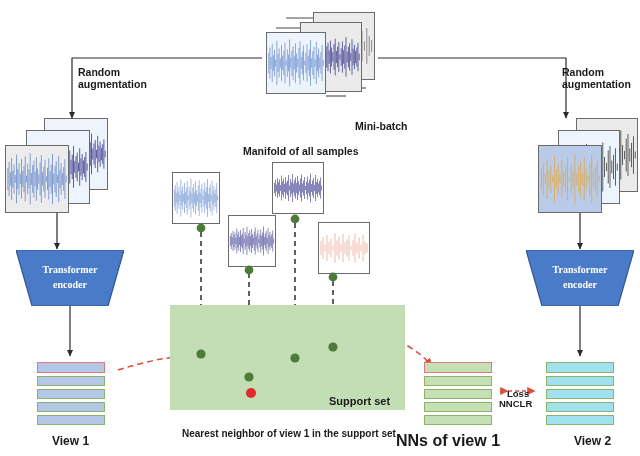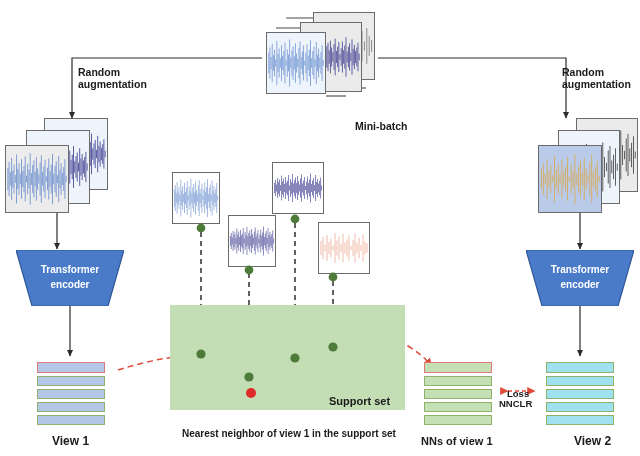--- a/index.html
+++ b/index.html
@@ -6,21 +6,21 @@
   body{width:640px;height:456px;position:relative;overflow:hidden;
        font-family:"Liberation Sans", sans-serif;color:#111;}
   #stage{position:absolute;inset:0;width:640px;height:456px;}
   .lbl{position:absolute;font-weight:bold;font-size:10px;line-height:12px;color:#1a1a1a;white-space:pre;}
   svg.layer{position:absolute;left:0;top:0;width:640px;height:456px;overflow:visible;}
   .card{position:absolute;border:1.4px solid #6b6b6b;background:#ffffff;box-sizing:border-box;}
   .card.tint{background:#eef4fb;}
   .card.grey{background:#ebebeb;}
   .card.blue{background:#b9cbe8;}
   .bar{position:absolute;box-sizing:border-box;}
-  .trap{position:absolute;}
+  .trap{position:absolute;font-family:Liberation Serif, serif;}
   .trap .ttext{position:absolute;left:0;right:0;text-align:center;color:#fff;
                 font-weight:bold;font-size:10px;line-height:12px;}
 </style>
 </head>
 <body>
 
 <div id="stage">
 
   <svg class="layer" viewBox="0 0 640 456">
     <defs>
@@ -398,20 +398,21 @@
       <polygon points="0,0 108,0 92,56 16,56" fill="#4a7bc8" stroke="#2f5796" stroke-width="1.2"></polygon>
     </svg>
     <div class="ttext" style="top:14px;">Transformer</div>
     <div class="ttext" style="top:29px;">encoder</div>
   </div>
 
   <div style="position:absolute;left:170px;top:305px;width:235px;height:105px;background:#c3ddb4;"></div>
   <div class="lbl" style="left:329px;top:395px;font-size:11px;">Support set</div>
   <div class="lbl" style="left:166px;top:428px;font-size:10px;padding-left:16px;">Nearest neighbor of view 1 in the support set</div>
 
+  <div class="lbl" style="left:243px;top:145px;font-size:10.5px;">Manifold of all samples</div>
 
   <div class="card" style="left:172px;top:172px;width:48px;height:52px;">
     <svg width="100%" height="100%" viewBox="0 0 100 100" preserveAspectRatio="none">
         <use href="#wv-blue"></use>
       </svg>
   </div>
   <div class="card" style="left:228px;top:215px;width:48px;height:52px;">
     <svg width="100%" height="100%" viewBox="0 0 100 100" preserveAspectRatio="none">
         <use href="#wv-navy"></use>
       </svg>
@@ -450,21 +451,21 @@
   </div>
   <div class="lbl" style="left:52px;top:435px;font-size:12px;">View 1</div>
 
   <div style="position:absolute;left:424px;top:362px;width:68px;height:66px;">
     <div class="bar" style="left:0;top:0;width:68px;height:11px;background:#c5e0b4;border:1.6px solid #e07a7a;"></div>
     <div class="bar" style="left:0;top:14px;width:68px;height:10px;background:#c5e0b4;border:1px solid #8db36a;"></div>
     <div class="bar" style="left:0;top:27px;width:68px;height:10px;background:#c5e0b4;border:1px solid #8db36a;"></div>
     <div class="bar" style="left:0;top:40px;width:68px;height:10px;background:#c5e0b4;border:1px solid #8db36a;"></div>
     <div class="bar" style="left:0;top:53px;width:68px;height:10px;background:#c5e0b4;border:1px solid #8db36a;"></div>
   </div>
-  <div class="lbl" style="left:421px;top:435px;font-size:11px;text-align:right;">NNs of view 1</div>
+  <div class="lbl" style="left:396px;top:435px;font-size:16px;text-align:right;">NNs of view 1</div>
 
   <div style="position:absolute;left:546px;top:362px;width:68px;height:66px;">
     <div class="bar" style="left:0;top:0;width:68px;height:11px;background:#9fe1ee;border:1px solid #8db36a;"></div>
     <div class="bar" style="left:0;top:14px;width:68px;height:10px;background:#9fe1ee;border:1px solid #8db36a;"></div>
     <div class="bar" style="left:0;top:27px;width:68px;height:10px;background:#9fe1ee;border:1px solid #8db36a;"></div>
     <div class="bar" style="left:0;top:40px;width:68px;height:10px;background:#9fe1ee;border:1px solid #8db36a;"></div>
     <div class="bar" style="left:0;top:53px;width:68px;height:10px;background:#9fe1ee;border:1px solid #8db36a;"></div>
   </div>
   <div class="lbl" style="left:574px;top:435px;font-size:12px;">View 2</div>
 

